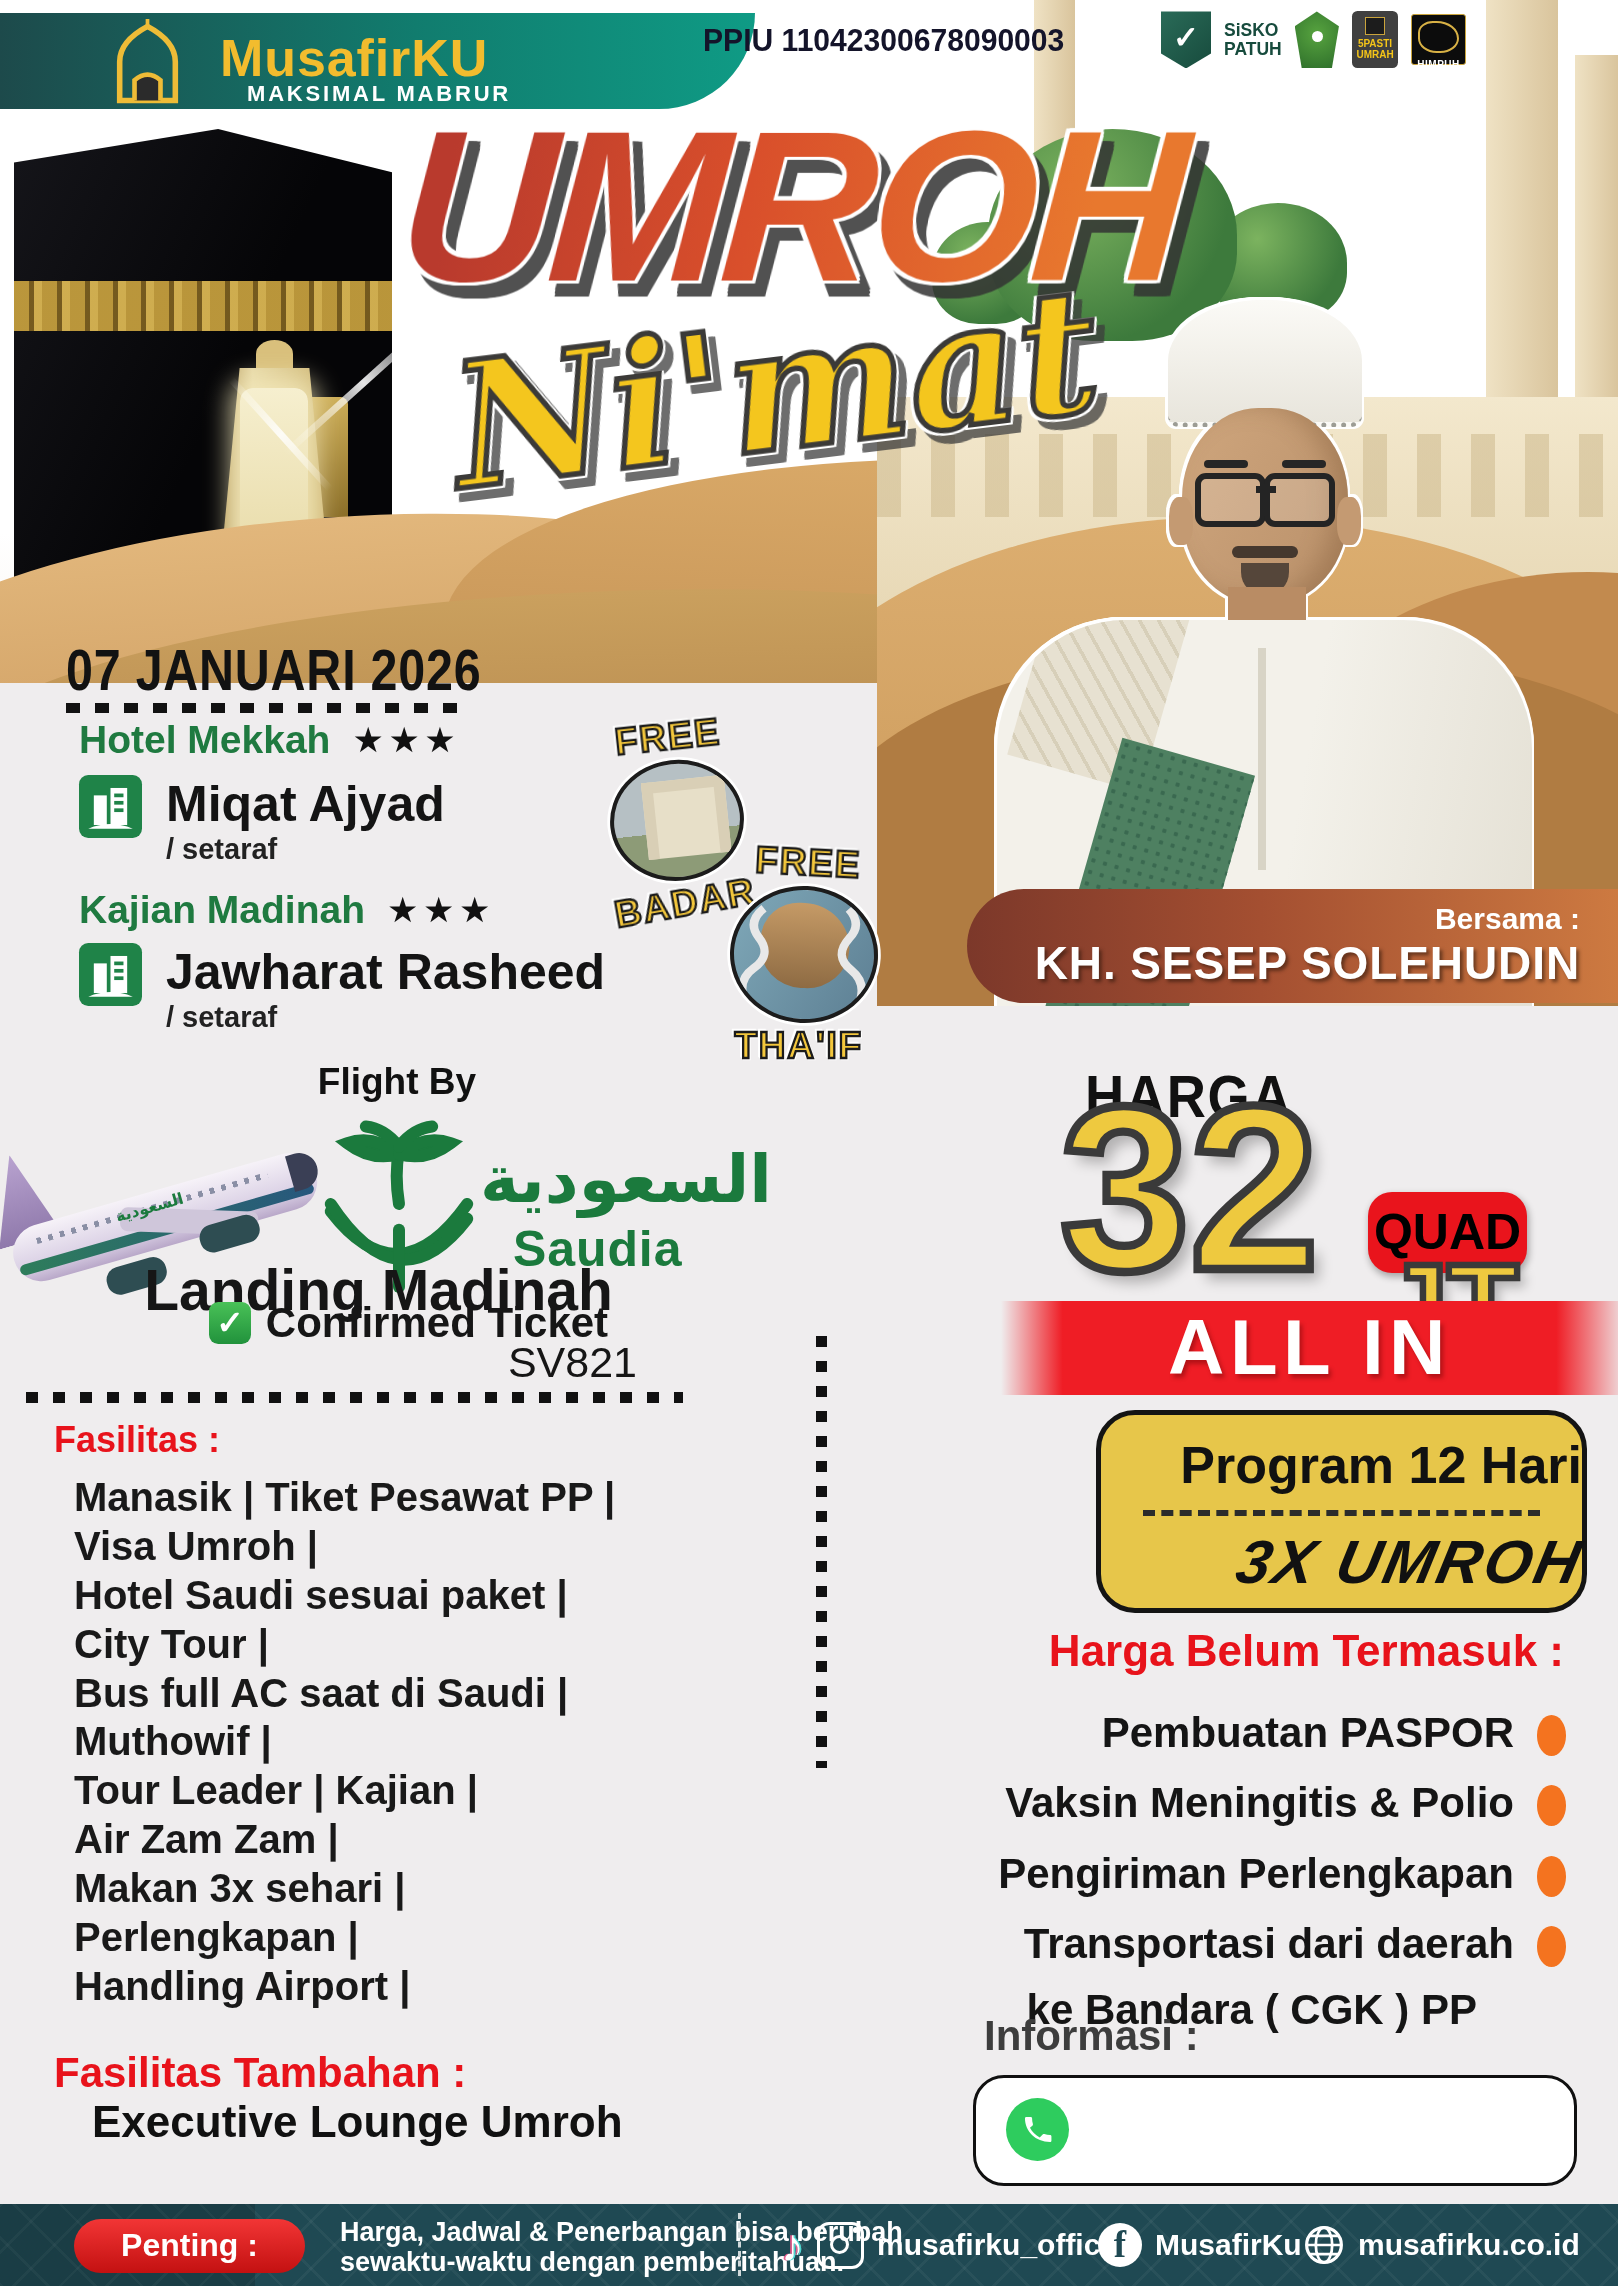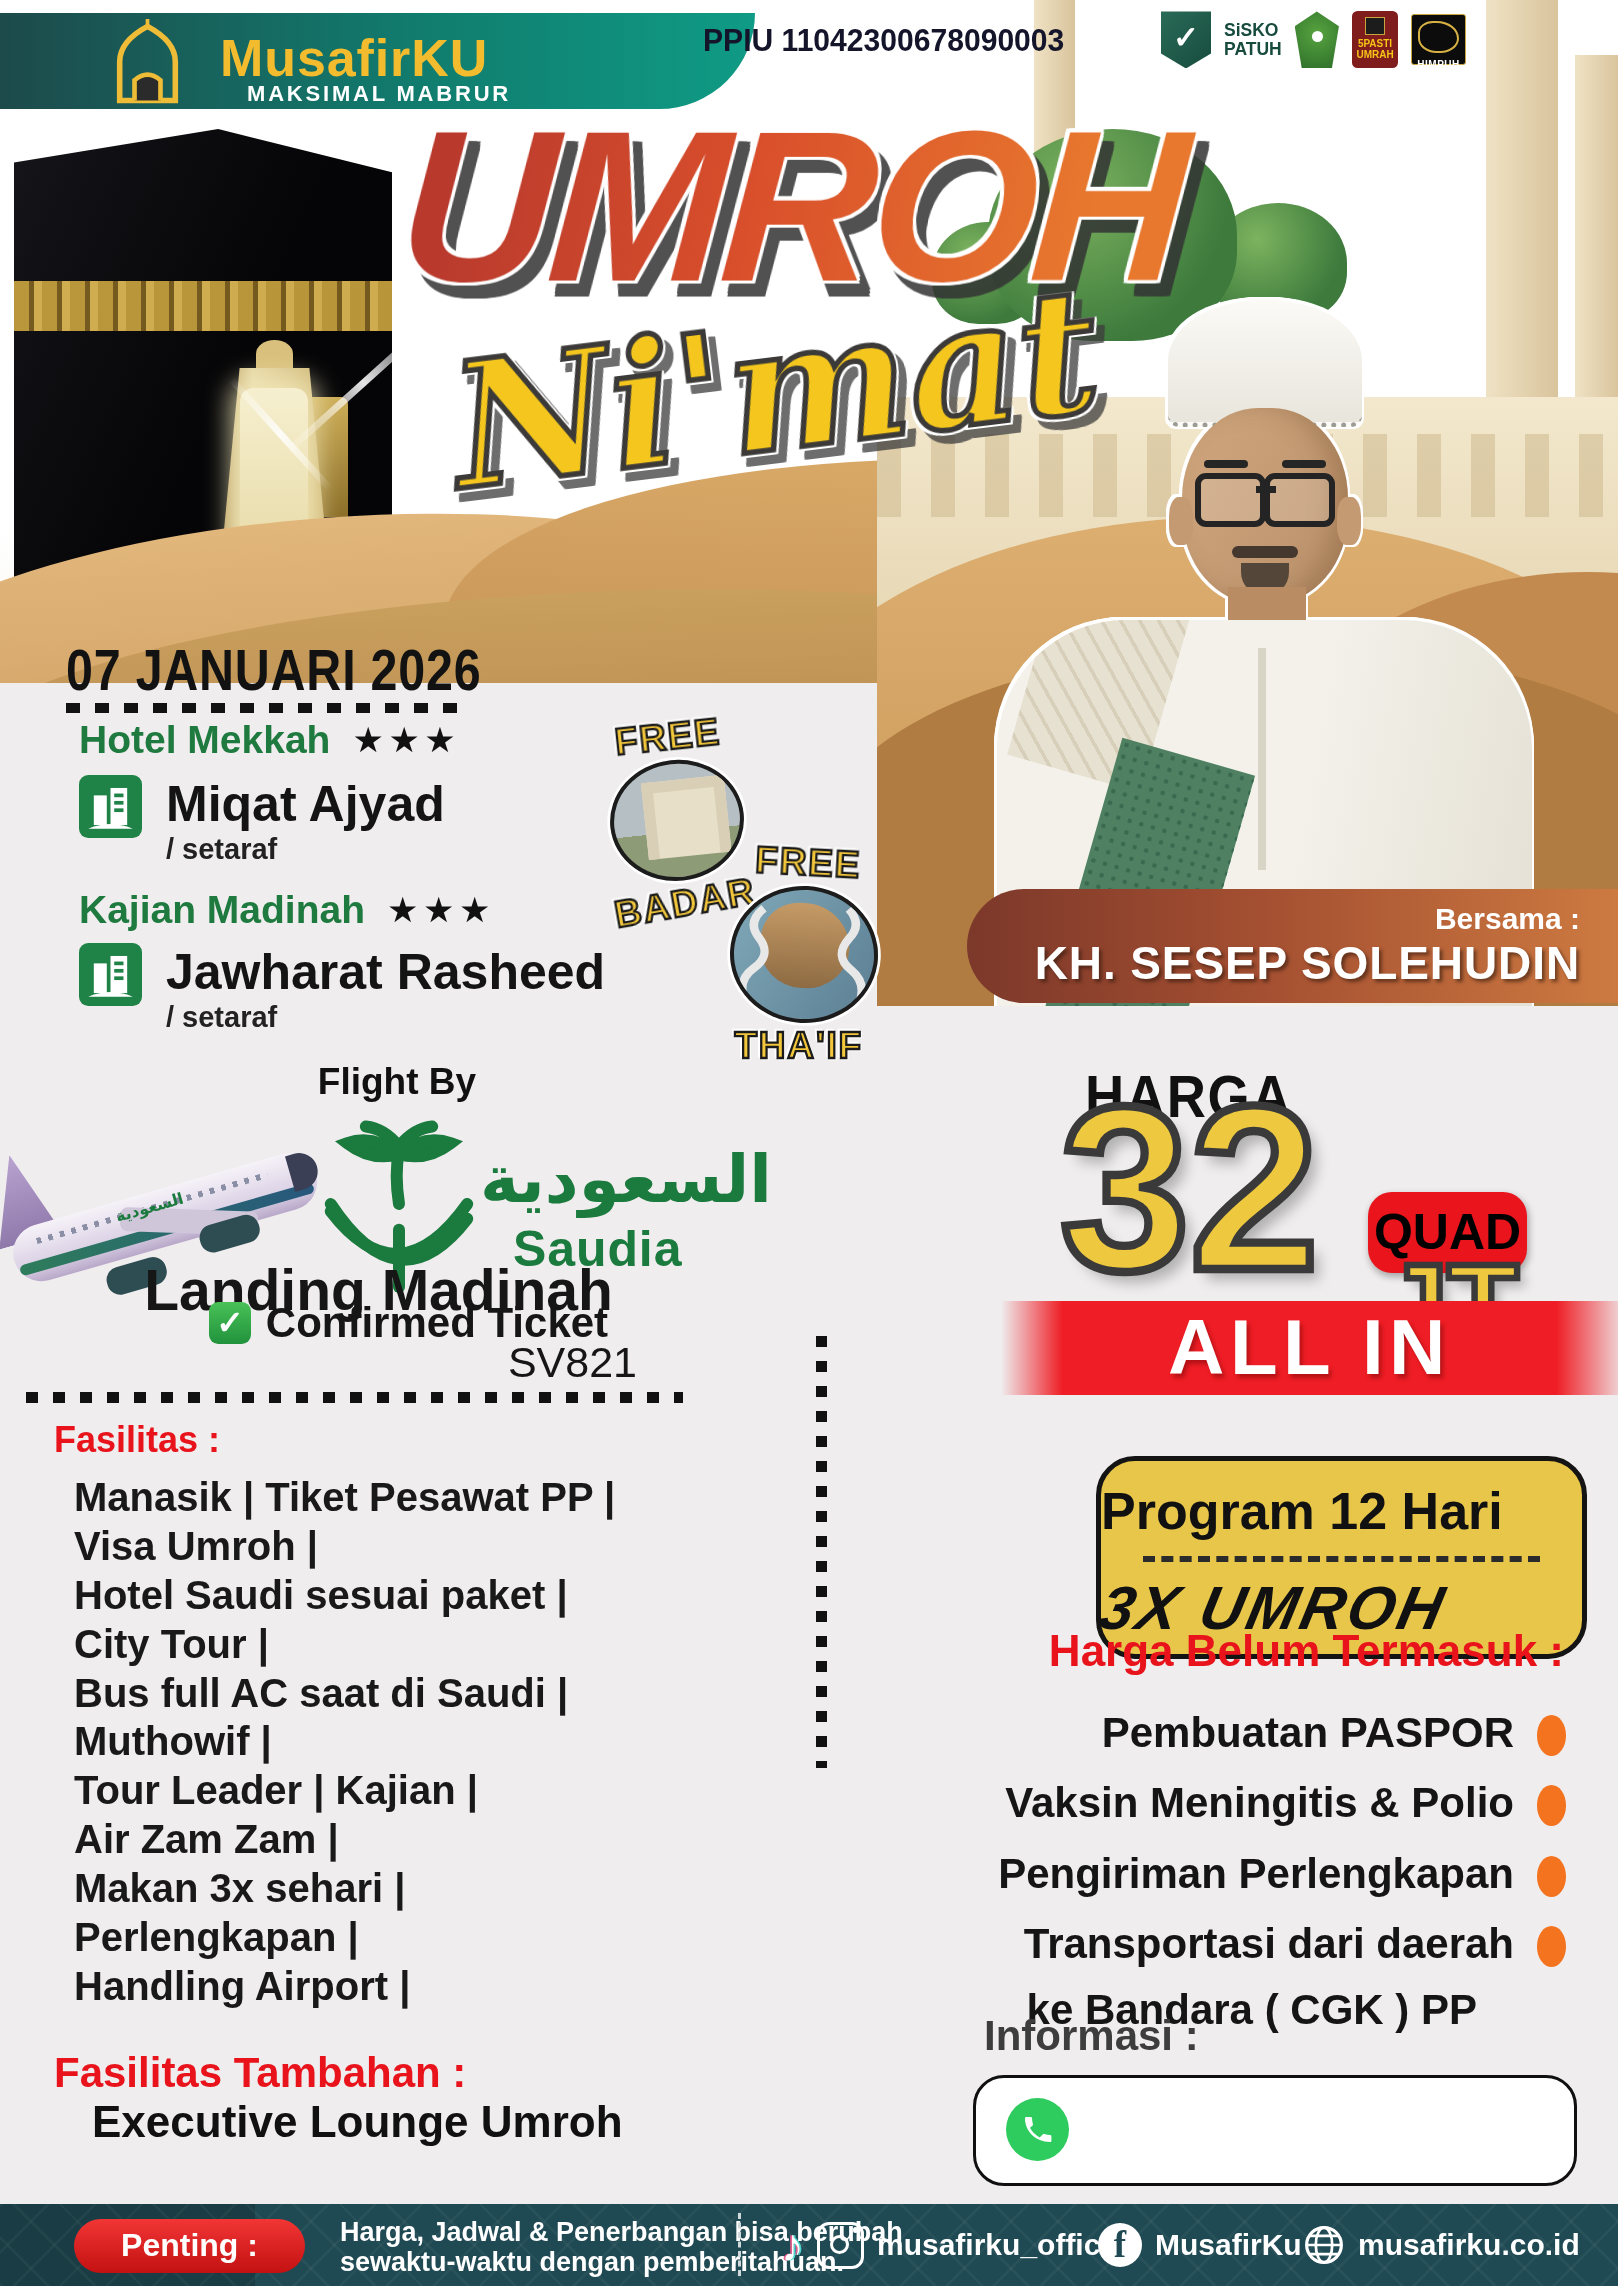--- a/index.html
+++ b/index.html
@@ -69,21 +69,21 @@
   .ppiu{left:703px;top:22px;font-size:32px;font-weight:600;color:#14142a;transform:scaleX(.94);transform-origin:left;z-index:6;}
 
   .mini-badges{left:1161px;top:7.4px;width:305px;height:65px;z-index:6;display:flex;gap:13px;align-items:center;}
   .shield{width:52px;height:57px;background:linear-gradient(135deg,#2a6b58,#174b3d);
       clip-path:polygon(0 0,100% 0,100% 74%,50% 100%,0 74%);position:relative;}
   .shield .chk{position:absolute;left:0;top:7.4px;width:100%;text-align:center;color:#fff;font-size:31px;font-weight:900;}
   .sisko-txt{font-size:17.5px;font-weight:900;color:#174b3d;line-height:18.5px;}
   .kemenag{width:46px;height:57px;background:radial-gradient(circle at 50% 40%,#57a33f,#2d6e2a);
       clip-path:polygon(50% 0,100% 26%,84% 100%,16% 100%,0 26%);position:relative;}
   .kemenag i{position:absolute;left:17.5px;top:20px;width:11px;height:11px;border-radius:50%;background:#fff;}
-  .pasti{width:48px;height:57px;background:#7f1d1d;border-radius:5.5px;color:#f5c518;text-align:center;
+  .pasti{width:48px;height:57px;background:#404040;border-radius:5.5px;color:#f5c518;text-align:center;
       font-size:10px;font-weight:900;line-height:11px;padding-top:3.7px;box-sizing:border-box;position:relative;}
   .pasti i{display:block;width:18.5px;height:16.6px;margin:1.8px auto 2.8px;background:#1c1c1c;border:1.8px solid #caa43c;}
   .himpuh{width:57px;height:51px;background:#0c0c0c;border-radius:3px;border:1.8px solid #caa43c;text-align:center;
       box-sizing:border-box;position:relative;}
   .himpuh i{display:block;width:37px;height:28px;margin:5.5px auto 1.8px;border:2.8px solid #d8b145;border-radius:40% 60% 50% 50%;}
   .himpuh b{color:#fff;font-size:10px;letter-spacing:0.5px;}
 
   
   .title{left:367px;top:100px;width:849px;text-align:center;z-index:4;
       font-size:214px;font-weight:900;font-style:italic;letter-spacing:-5.5px;line-height:1;
@@ -154,22 +154,22 @@
   .harga{left:1085px;top:1063px;font-size:59px;font-weight:900;color:#111;letter-spacing:1.8px;transform:scaleX(.92);transform-origin:left;z-index:5;}
   .big32{left:1060px;top:1078px;font-size:233px;line-height:.95;font-weight:900;color:#eec93f;
       -webkit-text-stroke:8.3px #3a3a3a;z-index:5;text-shadow:9.2px 11px 13px rgba(0,0,0,.25);}
   .quad{left:1368px;top:1192px;width:159px;height:81px;border-radius:24px;background:#e9141c;color:#000000;
       font-size:50px;font-weight:900;text-align:center;line-height:81px;z-index:5;box-shadow:1.8px 3.7px 7.4px rgba(0,0,0,.3);}
   .jt{left:1383px;top:1239px;font-size:116px;font-weight:900;color:#eec93f;-webkit-text-stroke:6.5px #3a3a3a;z-index:5;
       text-shadow:7.4px 9.2px 11px rgba(0,0,0,.25);}
   .allin{left:1001px;top:1301px;width:617px;height:94px;z-index:5;text-align:center;
       background:linear-gradient(90deg,rgba(239,29,37,0),#ef1d25 10%,#ef1d25 90%,rgba(239,29,37,.15));
       color:#fff;font-size:78px;font-weight:900;letter-spacing:5.5px;line-height:92px;text-shadow:2.8px 3.7px 4.6px rgba(90,0,0,.4);}
-  .progbox{left:1096px;top:1456px;width:491px;height:203px;background:#e7c64a;border:5.5px solid #141414;border-radius:39px;
-      z-index:5;text-align:left;box-sizing:border-box;padding-top:20px;}
+  .progbox{left:1096px;top:1410px;width:491px;height:203px;background:#e7c64a;border:5.5px solid #141414;border-radius:39px;
+      z-index:5;text-align:right;box-sizing:border-box;padding-top:20px;}
   .prog1{font-size:52px;font-weight:900;color:#111;}
   .progdash{width:397px;height:0;border-top:6.5px dashed #2b2b2b;margin:14.8px auto 11px;}
   .prog2{font-size:61px;font-weight:900;font-style:italic;color:#111;transform:skewX(-12deg);letter-spacing:2.8px;}
 
   .exc-title{left:923px;top:1626px;width:641px;text-align:right;font-size:44px;font-weight:900;color:#e8131b;z-index:5;}
   .exc-item{left:831px;width:683px;text-align:right;font-size:42px;font-weight:900;color:#151515;z-index:5;}
   .exc-dot{position:absolute;right:-52px;top:5.5px;width:29.5px;height:41px;border-radius:50%;background:#f4731f;}
   .exc-last{left:831px;top:1986px;width:646px;text-align:right;font-size:42px;font-weight:900;color:#151515;z-index:5;}
 
   .info-label{left:984px;top:2012px;font-size:42px;font-weight:900;color:#3d3d3d;z-index:5;}

